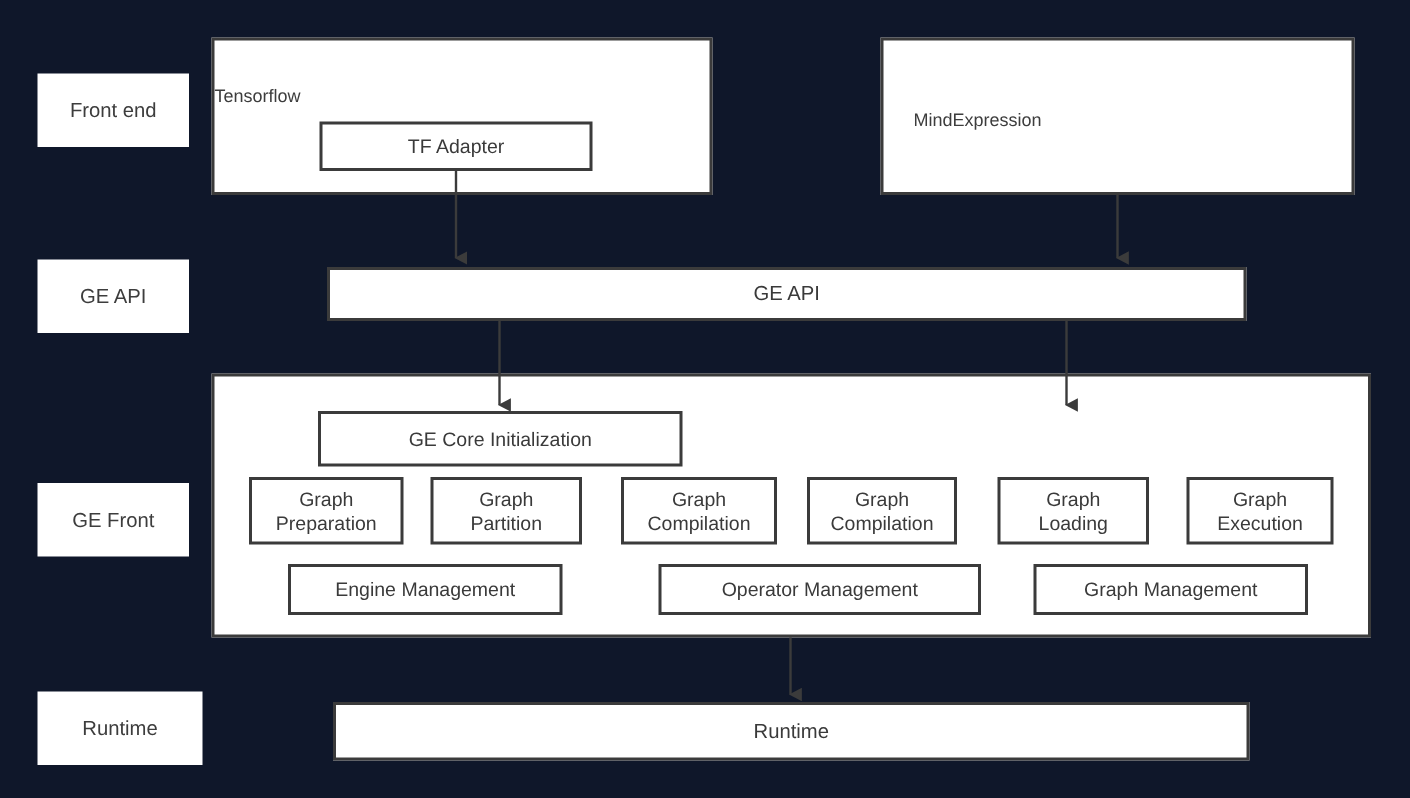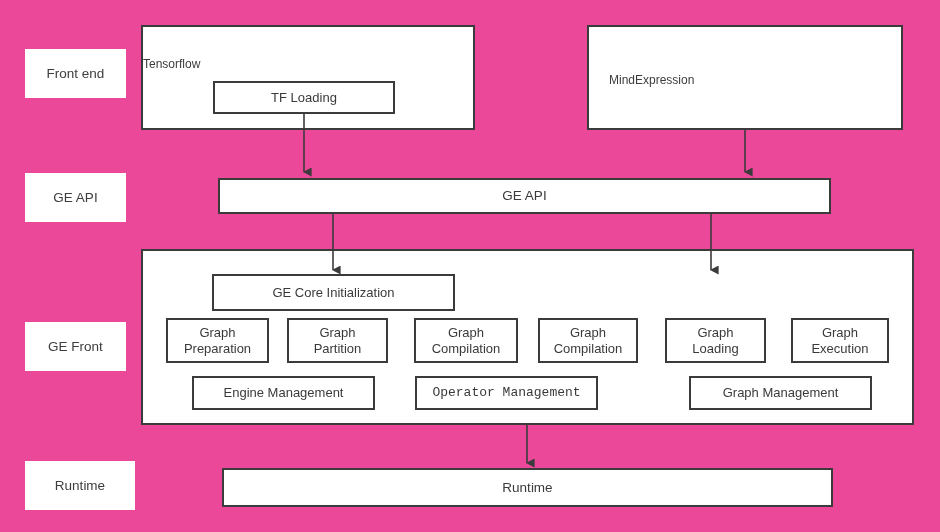--- a/index.html
+++ b/index.html
@@ -4,21 +4,21 @@
 <style>
   html, body {
     margin: 0;
     padding: 0;
     background: #000000;
   }
   #canvas {
     position: relative;
     width: 940px;
     height: 532px;
-    background: #ec4899;
+    background: #0f172a;
     font-family: "Liberation Sans", sans-serif;
     overflow: hidden;
   }
   .box {
     position: absolute;
     background: #ffffff;
     color: #3a3a3a;
     box-sizing: border-box;
     display: flex;
     align-items: center;
@@ -76,21 +76,21 @@
   </div>
 
   <div class="box layer-label" style="left:25px; top:461px; width:110px; height:49px;">
     <span>Runtime</span>
   </div>
 
   <div class="box container-box" style="left:141px; top:25px; width:334px; height:105px;">
     <div class="container-title" style="top:30px;">Tensorflow</div>
   </div>
   <div class="box node node-label" style="left:213px; top:81px; width:182px; height:33px;">
-    <span>TF Loading</span>
+    <span>TF Adapter</span>
   </div>
 
   <div class="box container-box" style="left:587px; top:25px; width:316px; height:105px;">
     <div class="container-title" style="top:46px;margin-left:40px;">MindExpression</div>
   </div>
 
   <div class="box node bar-label" style="left:218px; top:178px; width:613px; height:36px;">
     <span>GE API</span>
   </div>
 
@@ -116,21 +116,21 @@
   <div class="box node node-label" style="left:665px; top:318px; width:101px; height:45px;">
     <span><span>Graph</span><br><span>Loading</span></span>
   </div>
   <div class="box node node-label" style="left:791px; top:318px; width:98px; height:45px;">
     <span><span>Graph</span><br><span>Execution</span></span>
   </div>
 
   <div class="box node node-label" style="left:192px; top:376px; width:183px; height:34px;">
     <span>Engine Management</span>
   </div>
-  <div class="box node node-label" style="left:415px; top:376px; width:183px; height:34px;font-family:Liberation Mono, monospace;">
+  <div class="box node node-label" style="left:439px; top:376px; width:215px; height:34px;">
     <span>Operator Management</span>
   </div>
   <div class="box node node-label" style="left:689px; top:376px; width:183px; height:34px;">
     <span>Graph Management</span>
   </div>
 
   <div class="box node bar-label" style="left:222px; top:468px; width:611px; height:39px;">
     <span>Runtime</span>
   </div>
 

